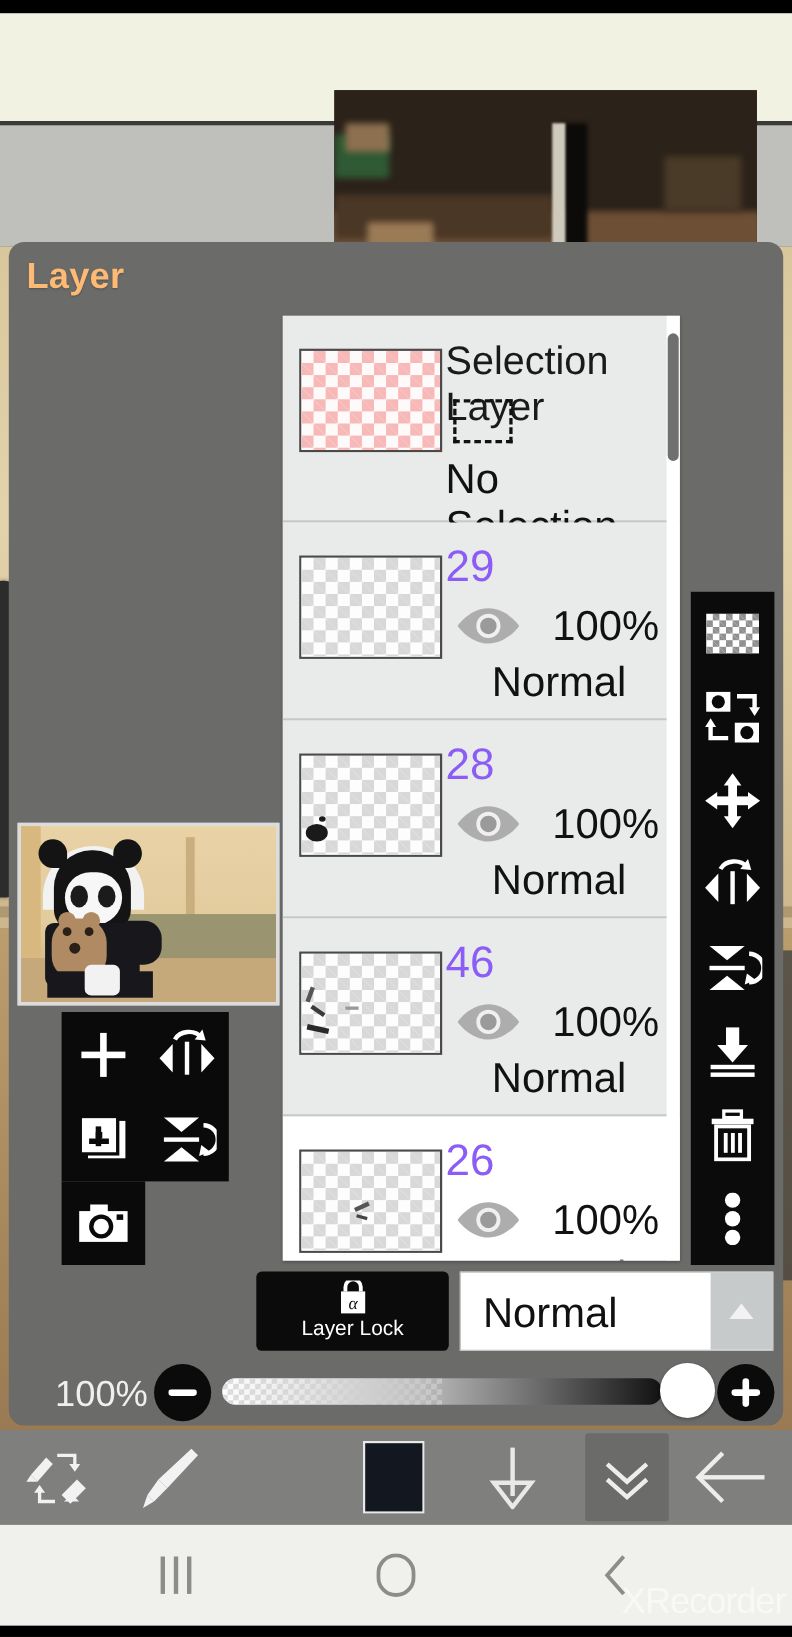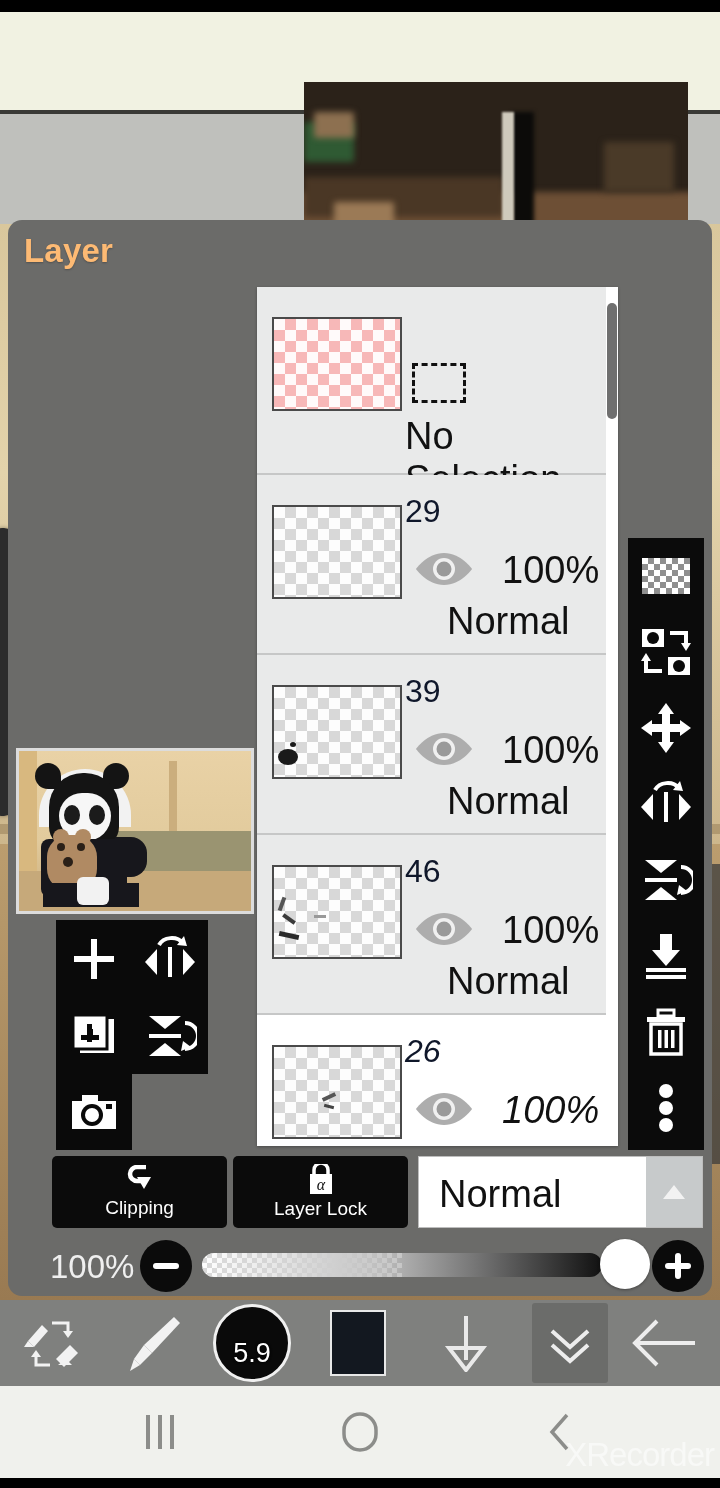--- a/index.html
+++ b/index.html
@@ -54,33 +54,33 @@
   .lt-cell{position:absolute;width:76px;height:77px;display:flex;align-items:center;justify-content:center;}
 
   
   .right-rail{position:absolute;left:628px;top:538px;width:76px;height:612px;background:#0b0b0b;}
   .rr-cell{position:absolute;left:0;width:76px;height:76px;display:flex;align-items:center;justify-content:center;}
 
   
   .layers{position:absolute;left:257px;top:287px;width:361px;height:859px;
     background:#e9eaea;overflow:hidden;box-shadow:0 1px 3px rgba(0,0,0,.3);}
   .lrow{position:relative;box-sizing:border-box;border-bottom:2px solid #c6c7c7;background:#e9eaea;}
-  .lrow.sel{background:#ffffff;font-style:italic;}
+  .lrow.sel{background:#ffffff;}
   .lthumb{position:absolute;left:15px;border:2px solid #4a4a4a;background:#fff;overflow:hidden;}
   .checks{position:absolute;left:0;top:0;width:100%;height:100%;
     background-image:
       linear-gradient(45deg,#d8d8d8 25%,transparent 25%,transparent 75%,#d8d8d8 75%),
       linear-gradient(45deg,#d8d8d8 25%,transparent 25%,transparent 75%,#d8d8d8 75%);
     background-size:22px 22px;background-position:0 0,11px 11px;background-color:#fdfdfd;}
   .checks.pink{
     background-image:
       linear-gradient(45deg,#f7b8b8 25%,transparent 25%,transparent 75%,#f7b8b8 75%),
       linear-gradient(45deg,#f7b8b8 25%,transparent 25%,transparent 75%,#f7b8b8 75%);
     background-color:#fffafa;}
-  .lname{position:absolute;font-size:32px;color:#0f172a;line-height:1;text-align:center;}
+  .lname{position:absolute;font-size:40px;color:#8b5cf6;line-height:1;text-align:center;}
   .lop{position:absolute;font-size:38px;color:#111;}
   .lblend{position:absolute;font-size:38px;color:#111;}
   .eye{position:absolute;}
 
   .sel-title{position:absolute;font-size:36px;color:#1a1a1a;}
   .sel-none{position:absolute;font-size:38px;color:#111;}
   .sel-marq{position:absolute;border:3px dashed #111;}
 
   .lscroll-track{position:absolute;right:0;top:0;width:12px;height:859px;background:#ffffff;}
   .lscroll-thumb{position:absolute;right:1px;top:16px;width:10px;height:116px;background:#6f6f6f;border-radius:5px;}
@@ -310,20 +310,21 @@
       </svg>
     </div>
   </div>
 
   <div class="layers">
 
     <div class="lrow" style="height:188px;">
       <div class="lthumb" style="top:30px;width:126px;height:90px;">
         <div class="checks pink"></div>
       </div>
+      <div class="sel-title" style="left:148px;top:20px;">Selection Layer</div>
       <div class="sel-marq" style="left:155px;top:76px;width:48px;height:34px;"></div>
       <div class="sel-none" style="left:148px;top:128px;">No Selection</div>
     </div>
 
     <div class="lrow" style="height:180px;">
       <div class="lthumb" style="top:30px;width:126px;height:90px;">
           <div class="checks"></div>
         </div>
       <div class="lname" style="left:148px;top:20px;">29</div>
       <div class="eye" style="left:156px;top:74px;">
@@ -336,21 +337,21 @@
       <div class="lop" style="left:245px;top:74px;">100%</div>
       <div class="lblend" style="left:190px;top:125px;">Normal</div>
     </div>
 
     <div class="lrow" style="height:180px;">
       <div class="lthumb" style="top:30px;width:126px;height:90px;">
         <div class="checks"></div>
         <div style="position:absolute;left:4px;top:62px;width:20px;height:16px;background:#1a1a1a;border-radius:50%;"></div>
         <div style="position:absolute;left:16px;top:55px;width:6px;height:5px;background:#1a1a1a;border-radius:50%;"></div>
       </div>
-      <div class="lname" style="left:148px;top:20px;">39</div>
+      <div class="lname" style="left:148px;top:20px;">28</div>
       <div class="eye" style="left:156px;top:74px;">
         <svg width="62" height="40" viewBox="0 0 62 40">
             <path d="M31 4 C48 4 59 20 59 20 C59 20 48 36 31 36 C14 36 3 20 3 20 C3 20 14 4 31 4 Z" fill="#adadad"></path>
             <circle cx="31" cy="20" r="11" fill="#f0f0f0"></circle>
             <circle cx="31" cy="20" r="7.5" fill="#9a9a9a"></circle>
           </svg>
       </div>
       <div class="lop" style="left:245px;top:74px;">100%</div>
       <div class="lblend" style="left:190px;top:125px;">Normal</div>
     </div>
@@ -391,29 +392,20 @@
       </div>
       <div class="lop" style="left:245px;top:74px;">100%</div>
       <div class="lblend" style="left:190px;top:125px;">Normal</div>
     </div>
 
     <div class="lscroll-track">
       <div class="lscroll-thumb"></div>
     </div>
   </div>
 
-  <div class="btn-dark" style="left:52px;top:1156px;width:175px;height:72px;">
-    <span>
-      <svg width="36" height="30" viewBox="0 0 36 30">
-          <path d="M24 2 L15 2 A7 7 0 0 0 15 16 L22 16" stroke="#fff" stroke-width="4.5" fill="none"></path>
-          <path d="M22 24 L15 12 L29 12 Z" fill="#fff"></path>
-        </svg>
-    </span>
-    <span class="lbl">Clipping</span>
-  </div>
 
   <div class="btn-dark" style="left:233px;top:1156px;width:175px;height:72px;">
     <span>
       <svg width="30" height="32" viewBox="0 0 30 32">
         <path d="M8 10 L8 6 A7 7 0 0 1 22 6 L22 10" stroke="#fff" stroke-width="3.5" fill="none"></path>
         <rect x="4" y="10" width="22" height="20" fill="#fff"></rect>
         <text x="15" y="26" font-family="Liberation Serif, serif" font-size="16" font-style="italic" fill="#0b0b0b" text-anchor="middle">α</text>
       </svg>
     </span>
     <span class="lbl">Layer Lock</span>
@@ -462,25 +454,20 @@
     </div>
 
     <div class="tb-cell" style="left:106px;width:98px;">
       <svg width="58" height="60" viewBox="0 0 58 60">
         <path d="M48 4 L54 10 L26 40 L18 32 Z" fill="#f2f2f2"></path>
         <path d="M18 32 L26 40 L14 52 L8 46 Z" fill="#f2f2f2"></path>
         <path d="M8 46 L14 52 L4 58 Z" fill="#f2f2f2"></path>
       </svg>
     </div>
 
-    <div class="tb-cell" style="left:204px;width:96px;">
-      <div class="size-circle">
-        <span class="size-num">5.9</span>
-      </div>
-    </div>
 
     <div class="tb-cell" style="left:300px;width:116px;">
       <div class="swatch"></div>
     </div>
 
     <div class="tb-cell" style="left:416px;width:100px;">
       <svg width="46" height="58" viewBox="0 0 46 58">
         <rect x="21" y="2" width="4" height="44" fill="#e9e9e9"></rect>
         <path d="M23 56 L40 34 L6 34 Z" fill="none" stroke="#e9e9e9" stroke-width="4"></path>
       </svg>

